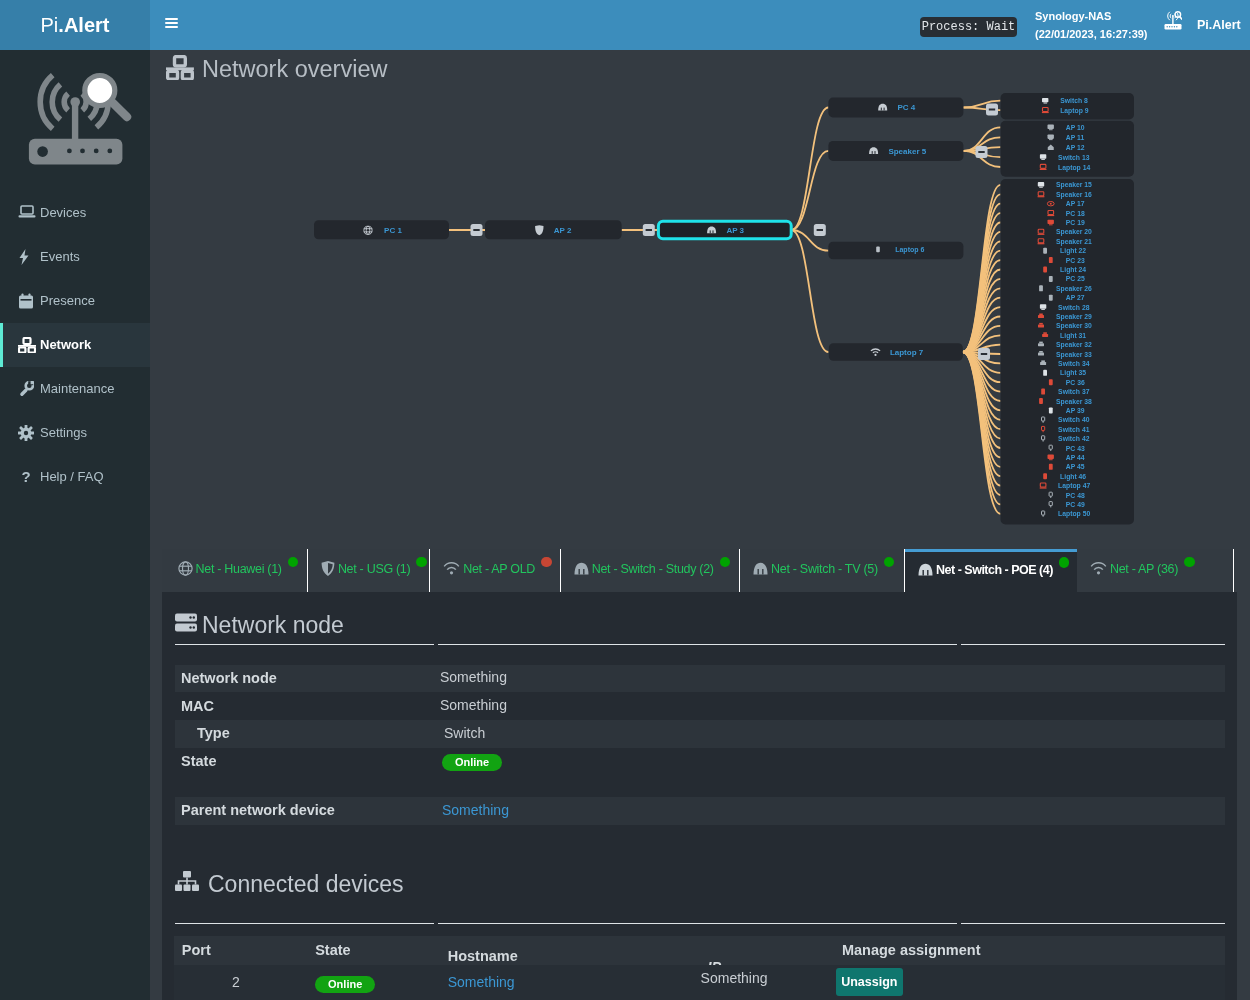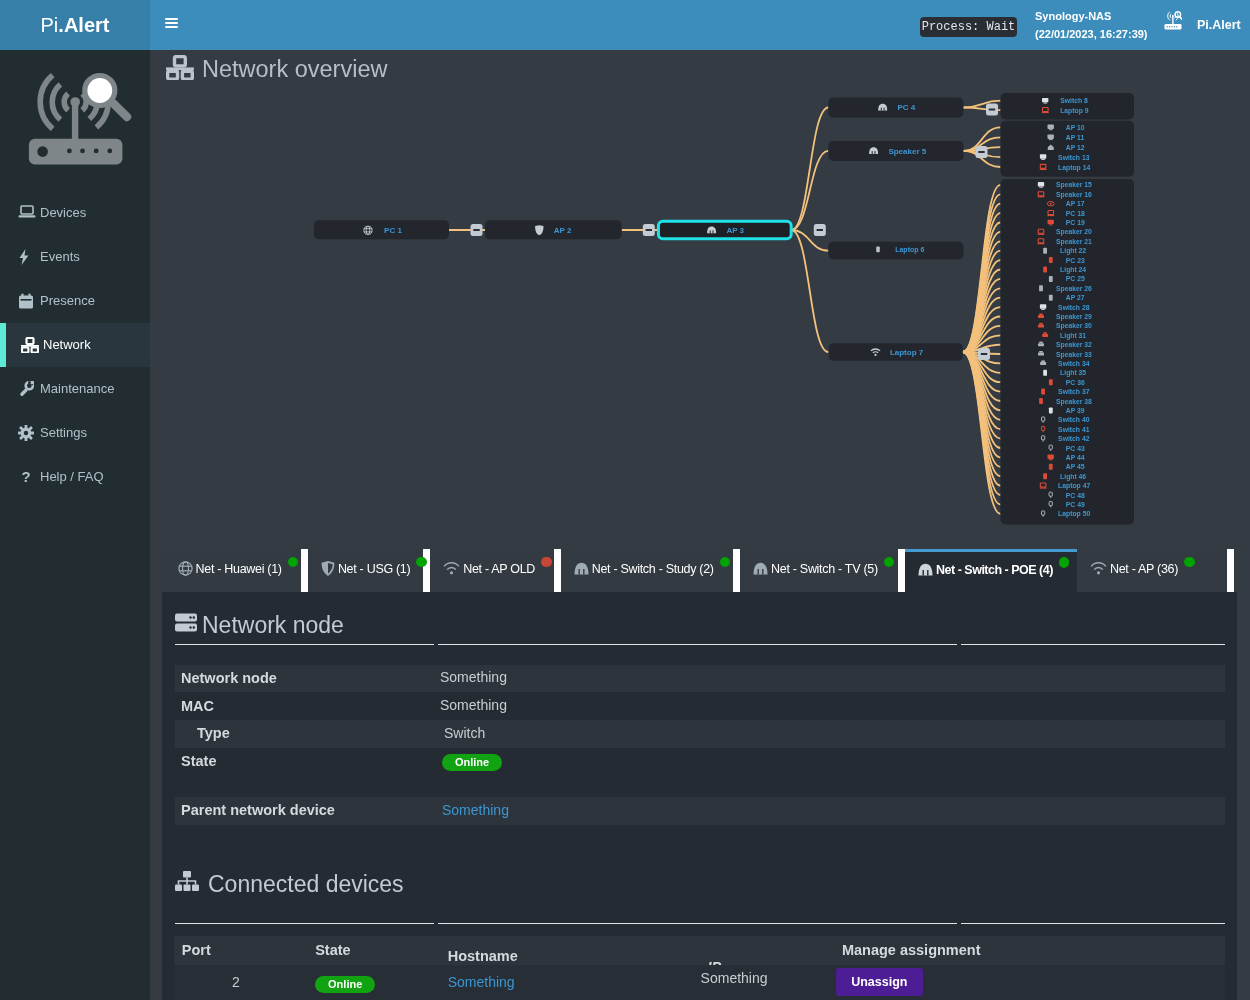--- a/index.html
+++ b/index.html
@@ -22,53 +22,53 @@
 .nrouter { position:absolute; left:1164px; top:11px; }
 
 
 .sidebar { position:absolute; left:0; top:50px; width:150px; height:950px; background:#222d32; }
 .slogo { position:absolute; left:20px; top:12px; }
 .smenu { position:absolute; top:141px; left:0; width:150px; }
 .smenu .item { position:relative; height:44px; line-height:44px; color:#b0c1c9; font-size:13px; }
 .smenu .item .ic { position:absolute; left:18px; top:14px; width:17px; height:16px; }
 .smenu .item .ic svg { display:block; }
 .smenu .item .lbl { position:absolute; left:40px; top:0; }
-.smenu .item.active { background:#29363d; color:#fff; font-weight:normal; border-left:6px solid #5eead4; }
+.smenu .item.active { background:#29363d; color:#fff; font-weight:bold; border-left:3px solid #5eead4; }
 .smenu .item.active .ic { left:15px; }
 .smenu .item.active .lbl { left:37px; }
 .h1row { position:absolute; color:#b7bec5; }
 .h1row .ttl { position:absolute; left:36px; top:1px; font-size:23.5px; white-space:nowrap; }
 .diagram { position:absolute; left:150px; top:50px; }
 
 
 .tabs { position:absolute; left:161.5px; top:548.5px; width:1073px; height:43px; background:#333a41;
   display:flex; }
-.tab { position:relative; height:43px; color:#ffffff; font-size:12.5px; letter-spacing:-0.3px;
-  box-sizing:border-box; border-right:7px solid #ffffff; padding:0 5px 0 13px; display:flex; align-items:center; }
+.tab { position:relative; height:43px; color:#22c55e; font-size:12.5px; letter-spacing:-0.3px;
+  box-sizing:border-box; border-right:1px solid #ffffff; padding:0 5px 0 13px; display:flex; align-items:center; }
 .tab .inner { white-space:nowrap; display:flex; align-items:center; margin-top:-2px; }
 .tab .tic { margin-right:3px; margin-top:2px; }
 .tab .dot { width:10.5px; height:10.5px; border-radius:50%; background:#00a300; margin-left:6px; transform:translateY(-7px); }
 .tab .dot.red { background:#c74634; }
 .tab.active { background:#252b32; border-top:3px solid #459cd3; color:#fff; font-weight:bold; letter-spacing:-0.5px; border-right:none; padding-top:0; }
 .tab.active .inner { margin-top:-4px; }
 
 
 .pane { position:absolute; left:161.5px; top:591.5px; width:1075px; height:408.5px; background:#252b32; }
 .h4row { position:absolute; color:#c3cad1; }
 .h4row .ttl { font-size:23px; white-space:nowrap; }
 .secline { position:absolute; height:1px; background:#dee3e7; }
 .trow { position:absolute; left:175px; width:1050px; }
 .trow .lb { position:absolute; left:6px; color:#d4dade; font-weight:bold; font-size:14.5px; }
 .trow .vl { position:absolute; left:265px; color:#c9ced3; font-size:14px; }
 .trow .vl.link, .vl.link { color:#3b97d3; }
 .badge { display:inline-block; width:60px; height:17px; border-radius:9px; background:#12a312;
   color:#fff; font-size:11px; font-weight:bold; text-align:center; line-height:17px; }
 .link { color:#3b97d3; }
 .stripe { background:#2d343b; }
-.unassign { position:absolute; width:87px; height:28px; background:#4c1d95; border-radius:3px;
+.unassign { position:absolute; width:67px; height:28px; background:#0f766e; border-radius:3px;
   color:#fff; font-weight:bold; font-size:12.5px; text-align:center; line-height:28px; }
 </style>
 </head>
 <body>
 <div class="navbar">
   <div class="logo">Pi<b>.Alert</b></div>
   <div class="hamb">
       <span></span>
       <span></span>
       <span></span>

